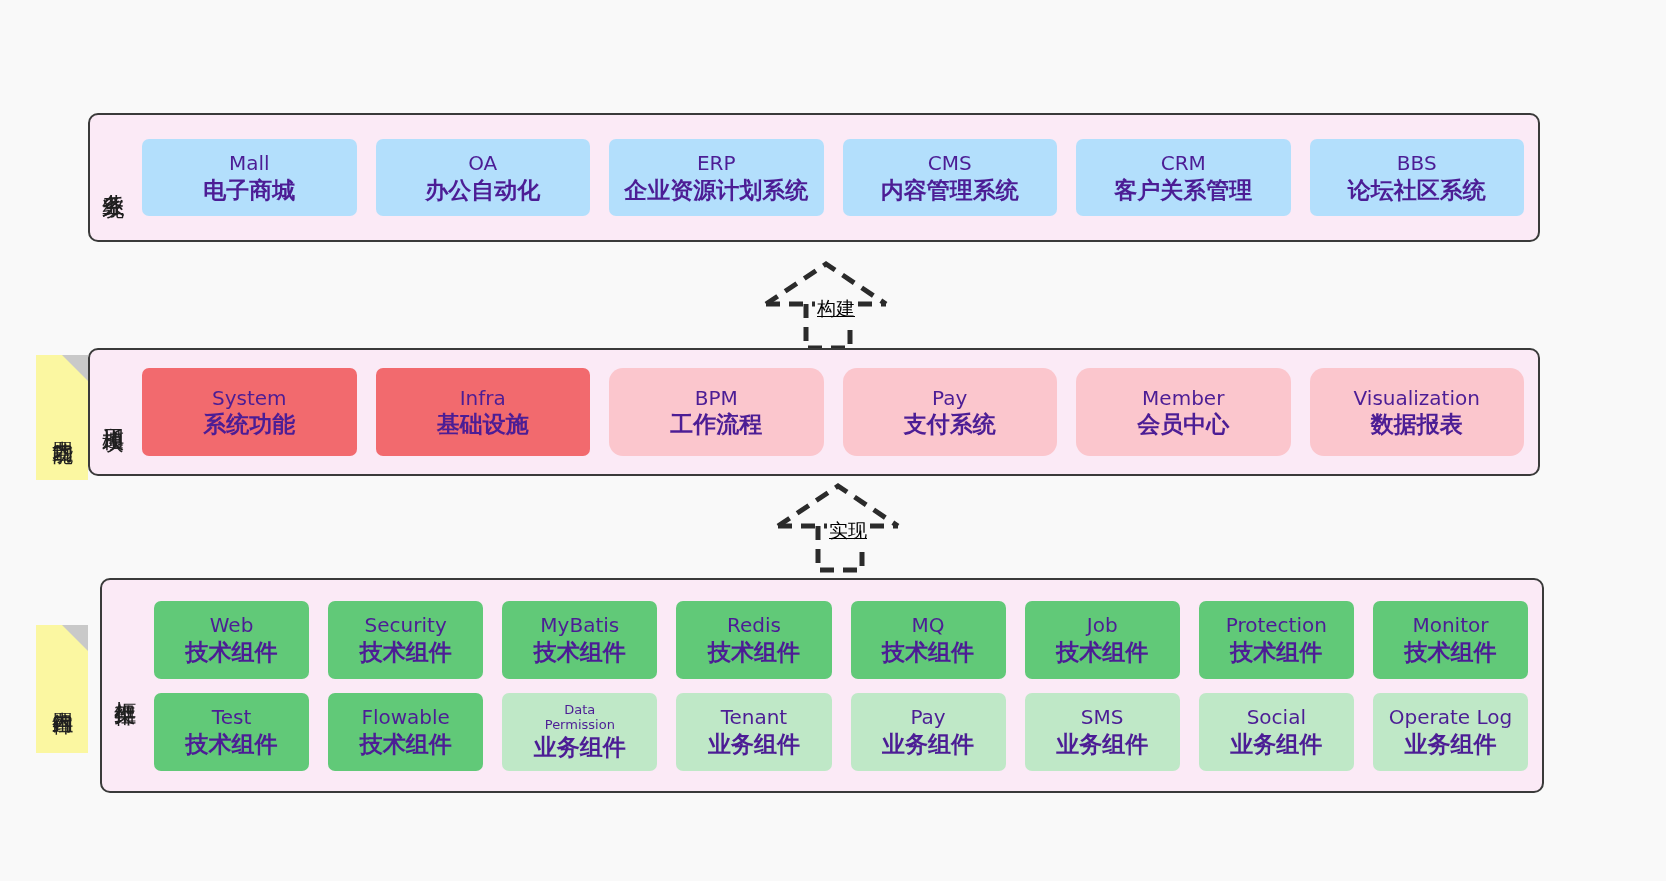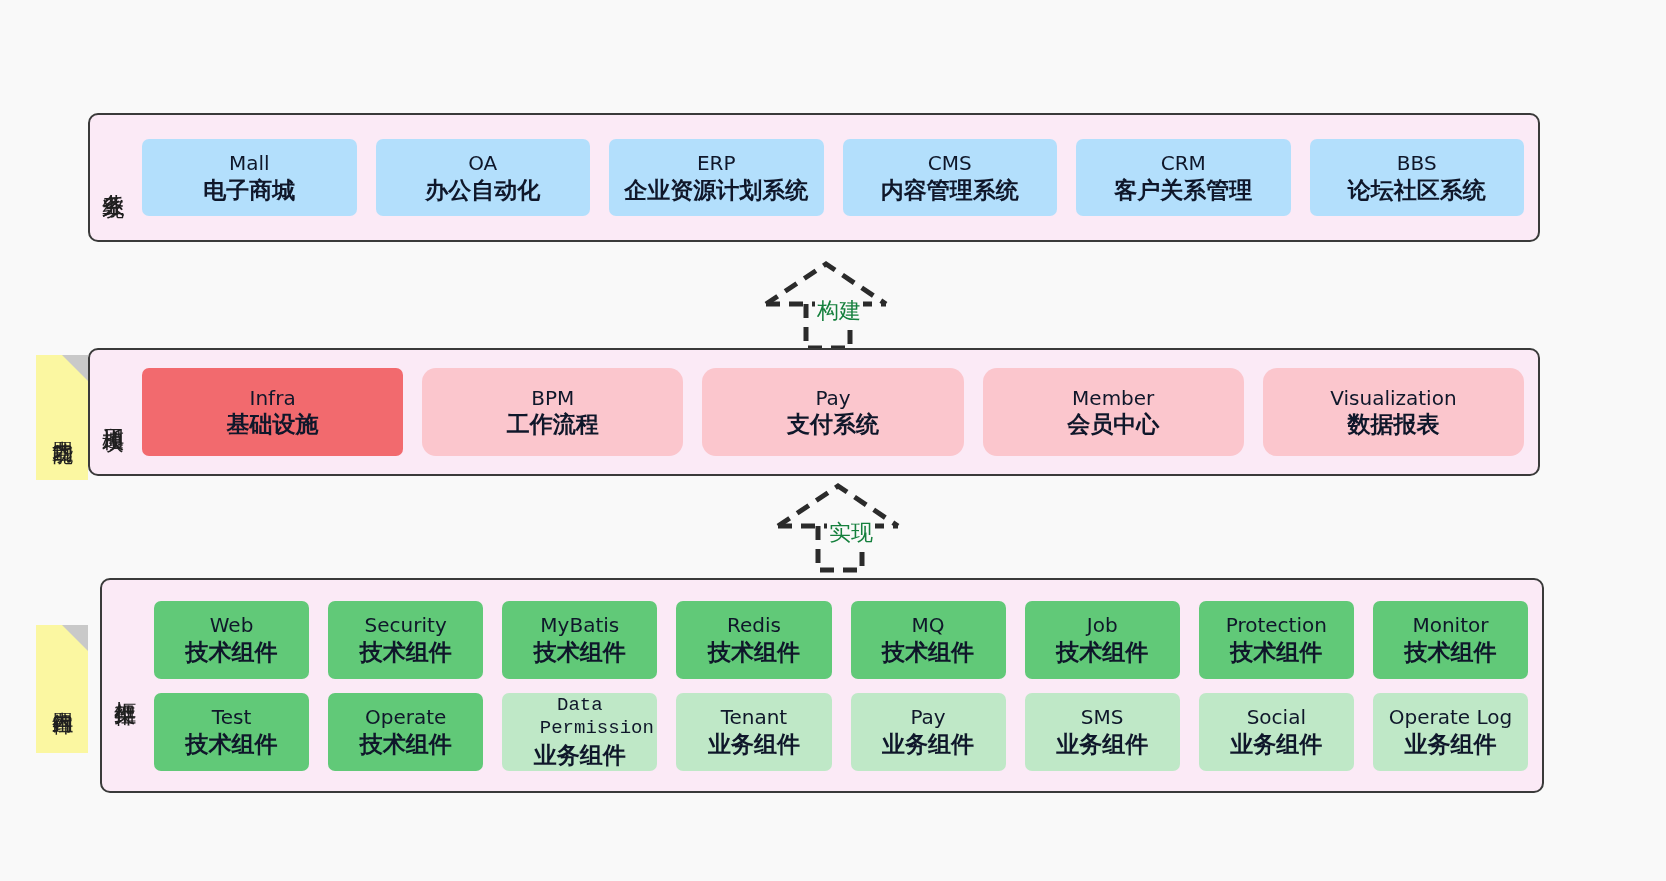--- a/index.html
+++ b/index.html
@@ -51,27 +51,27 @@
   }
   .cell{
     flex:1 1 0;
     border-radius:7px;
     display:flex;
     flex-direction:column;
     align-items:center;
     justify-content:center;
     text-align:center;
     line-height:1.22;
-    color:#0f172a;
+    color:#4c1d95;
     box-sizing:border-box;
     padding:4px 2px;
   }
   .cell .t1{font-size:20px;}
   .cell .t2{font-size:23px;font-weight:bold;}
-  .cell .t1.multi{font-size:19px;font-family:Liberation Mono, monospace;}
+  .cell .t1.multi{font-size:13px;}
 
   
   #band-business .cell{height:77px;}
   #band-common   .cell{height:88px;}
   #band-framework .cell{height:78px;}
 
   
   .c-blue       {background:#b3dffc;}
   .c-red        {background:#f26a6e;}
   .c-pink       {background:#fbc6cd;border-radius:14px;}
@@ -100,25 +100,26 @@
     width:0;height:0;
     border-left:26px solid transparent;
     border-top:26px solid #c9c9c9;
   }
 
   
   .arrow{position:absolute;}
   .arrow svg{display:block;overflow:visible;}
   .arrow .alabel{
     position:absolute;
-    font-size:22px;
-    color:#15803d;
+    font-size:19px;
+    color:#000000;
     background:#f9f9f9;
     padding:0 2px;
     white-space:nowrap;
+    text-decoration:underline;
   }
 </style>
 </head>
 <body>
 
 <div class="canvas">
 
   <div class="band" id="band-business" style="left:88px;top:113px;width:1452px;height:129px;">
     <div class="band-title">业务系统</div>
     <div class="band-body">
@@ -158,20 +159,24 @@
       <path d="M46 46 L46 90 L90 90 L90 46" fill="none" stroke="#2b2b2b" stroke-width="5" stroke-dasharray="14 9" stroke-linecap="butt"></path>
     </svg>
     <span class="alabel" style="left:55px;top:38px;">构建</span>
   </div>
 
   <div class="band" id="band-common" style="left:88px;top:348px;width:1452px;height:128px;">
     <div class="band-title">通用模块</div>
     <div class="band-body">
       <div class="row">
         <div class="cell c-red">
+          <span class="t1">System</span>
+          <span class="t2">系统功能</span>
+        </div>
+        <div class="cell c-red">
           <span class="t1">Infra</span>
           <span class="t2">基础设施</span>
         </div>
         <div class="cell c-pink">
           <span class="t1">BPM</span>
           <span class="t2">工作流程</span>
         </div>
         <div class="cell c-pink">
           <span class="t1">Pay</span>
           <span class="t2">支付系统</span>
@@ -240,21 +245,21 @@
           <span class="t2">技术组件</span>
         </div>
       </div>
 
       <div class="row">
         <div class="cell c-green">
           <span class="t1">Test</span>
           <span class="t2">技术组件</span>
         </div>
         <div class="cell c-green">
-          <span class="t1">Operate</span>
+          <span class="t1">Flowable</span>
           <span class="t2">技术组件</span>
         </div>
         <div class="cell c-lightgreen">
           <span class="t1 multi" style="display:block;max-width:80px;">Data Permission</span>
           <span class="t2">业务组件</span>
         </div>
         <div class="cell c-lightgreen">
           <span class="t1">Tenant</span>
           <span class="t2">业务组件</span>
         </div>

